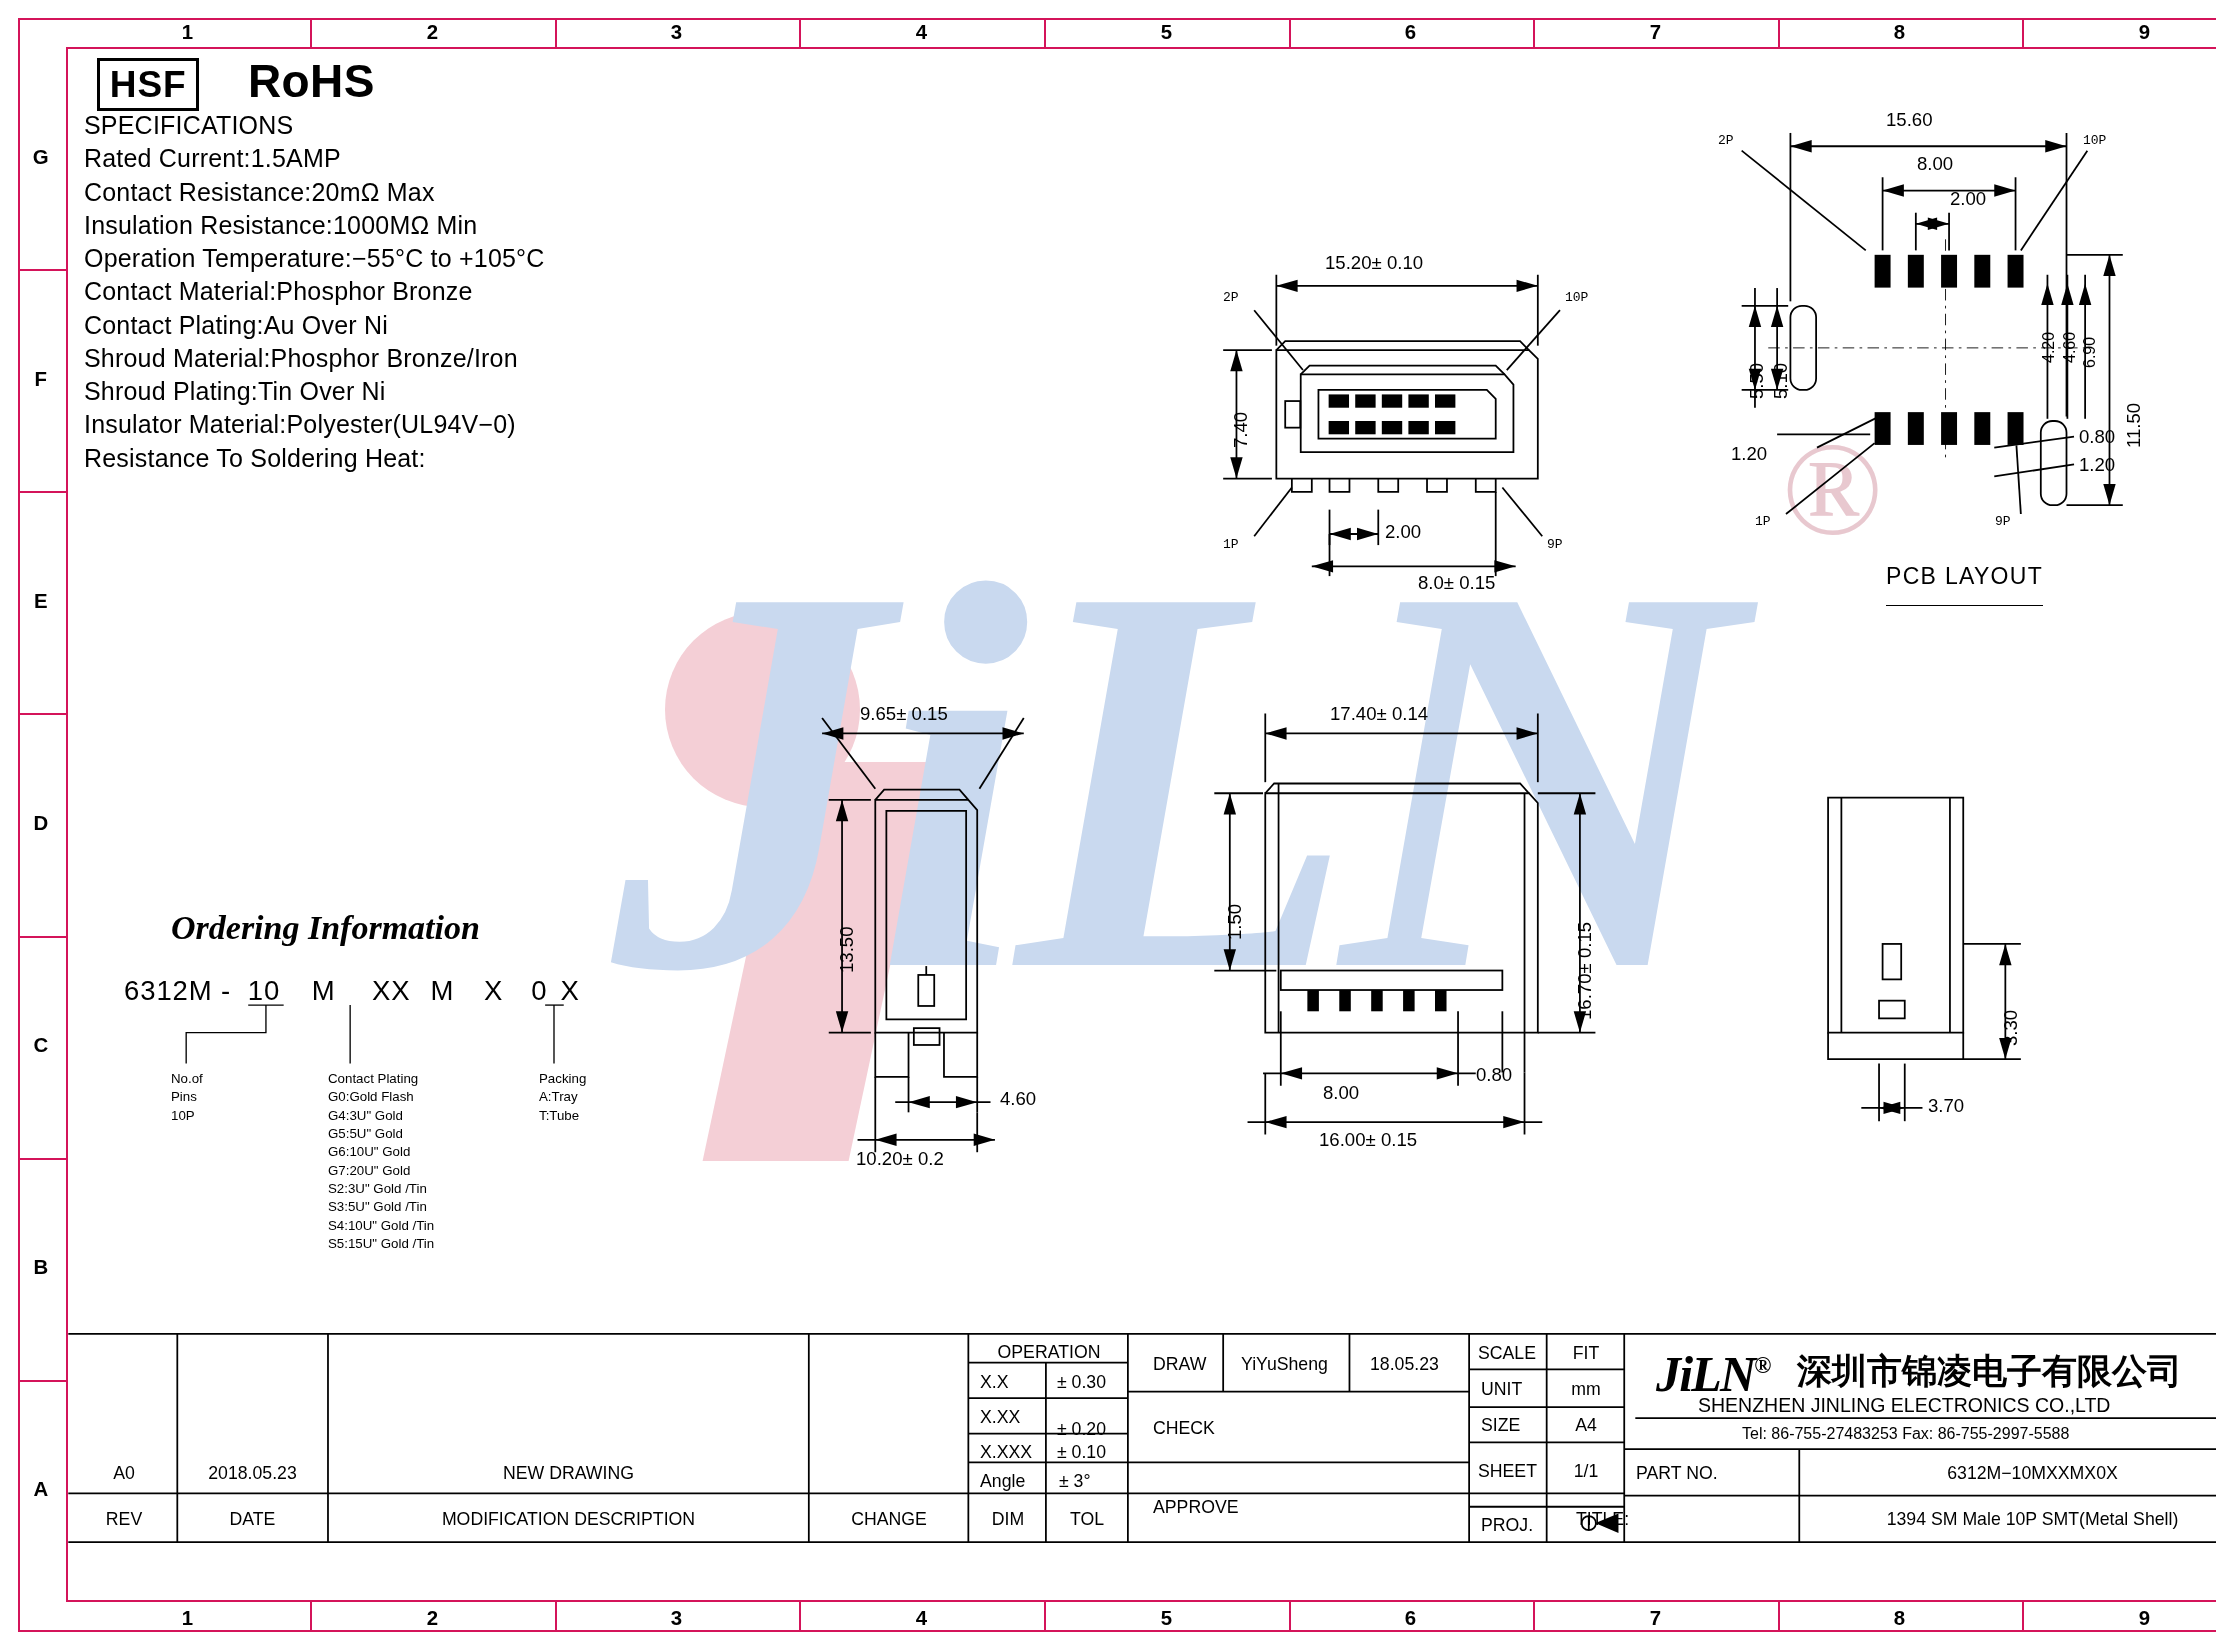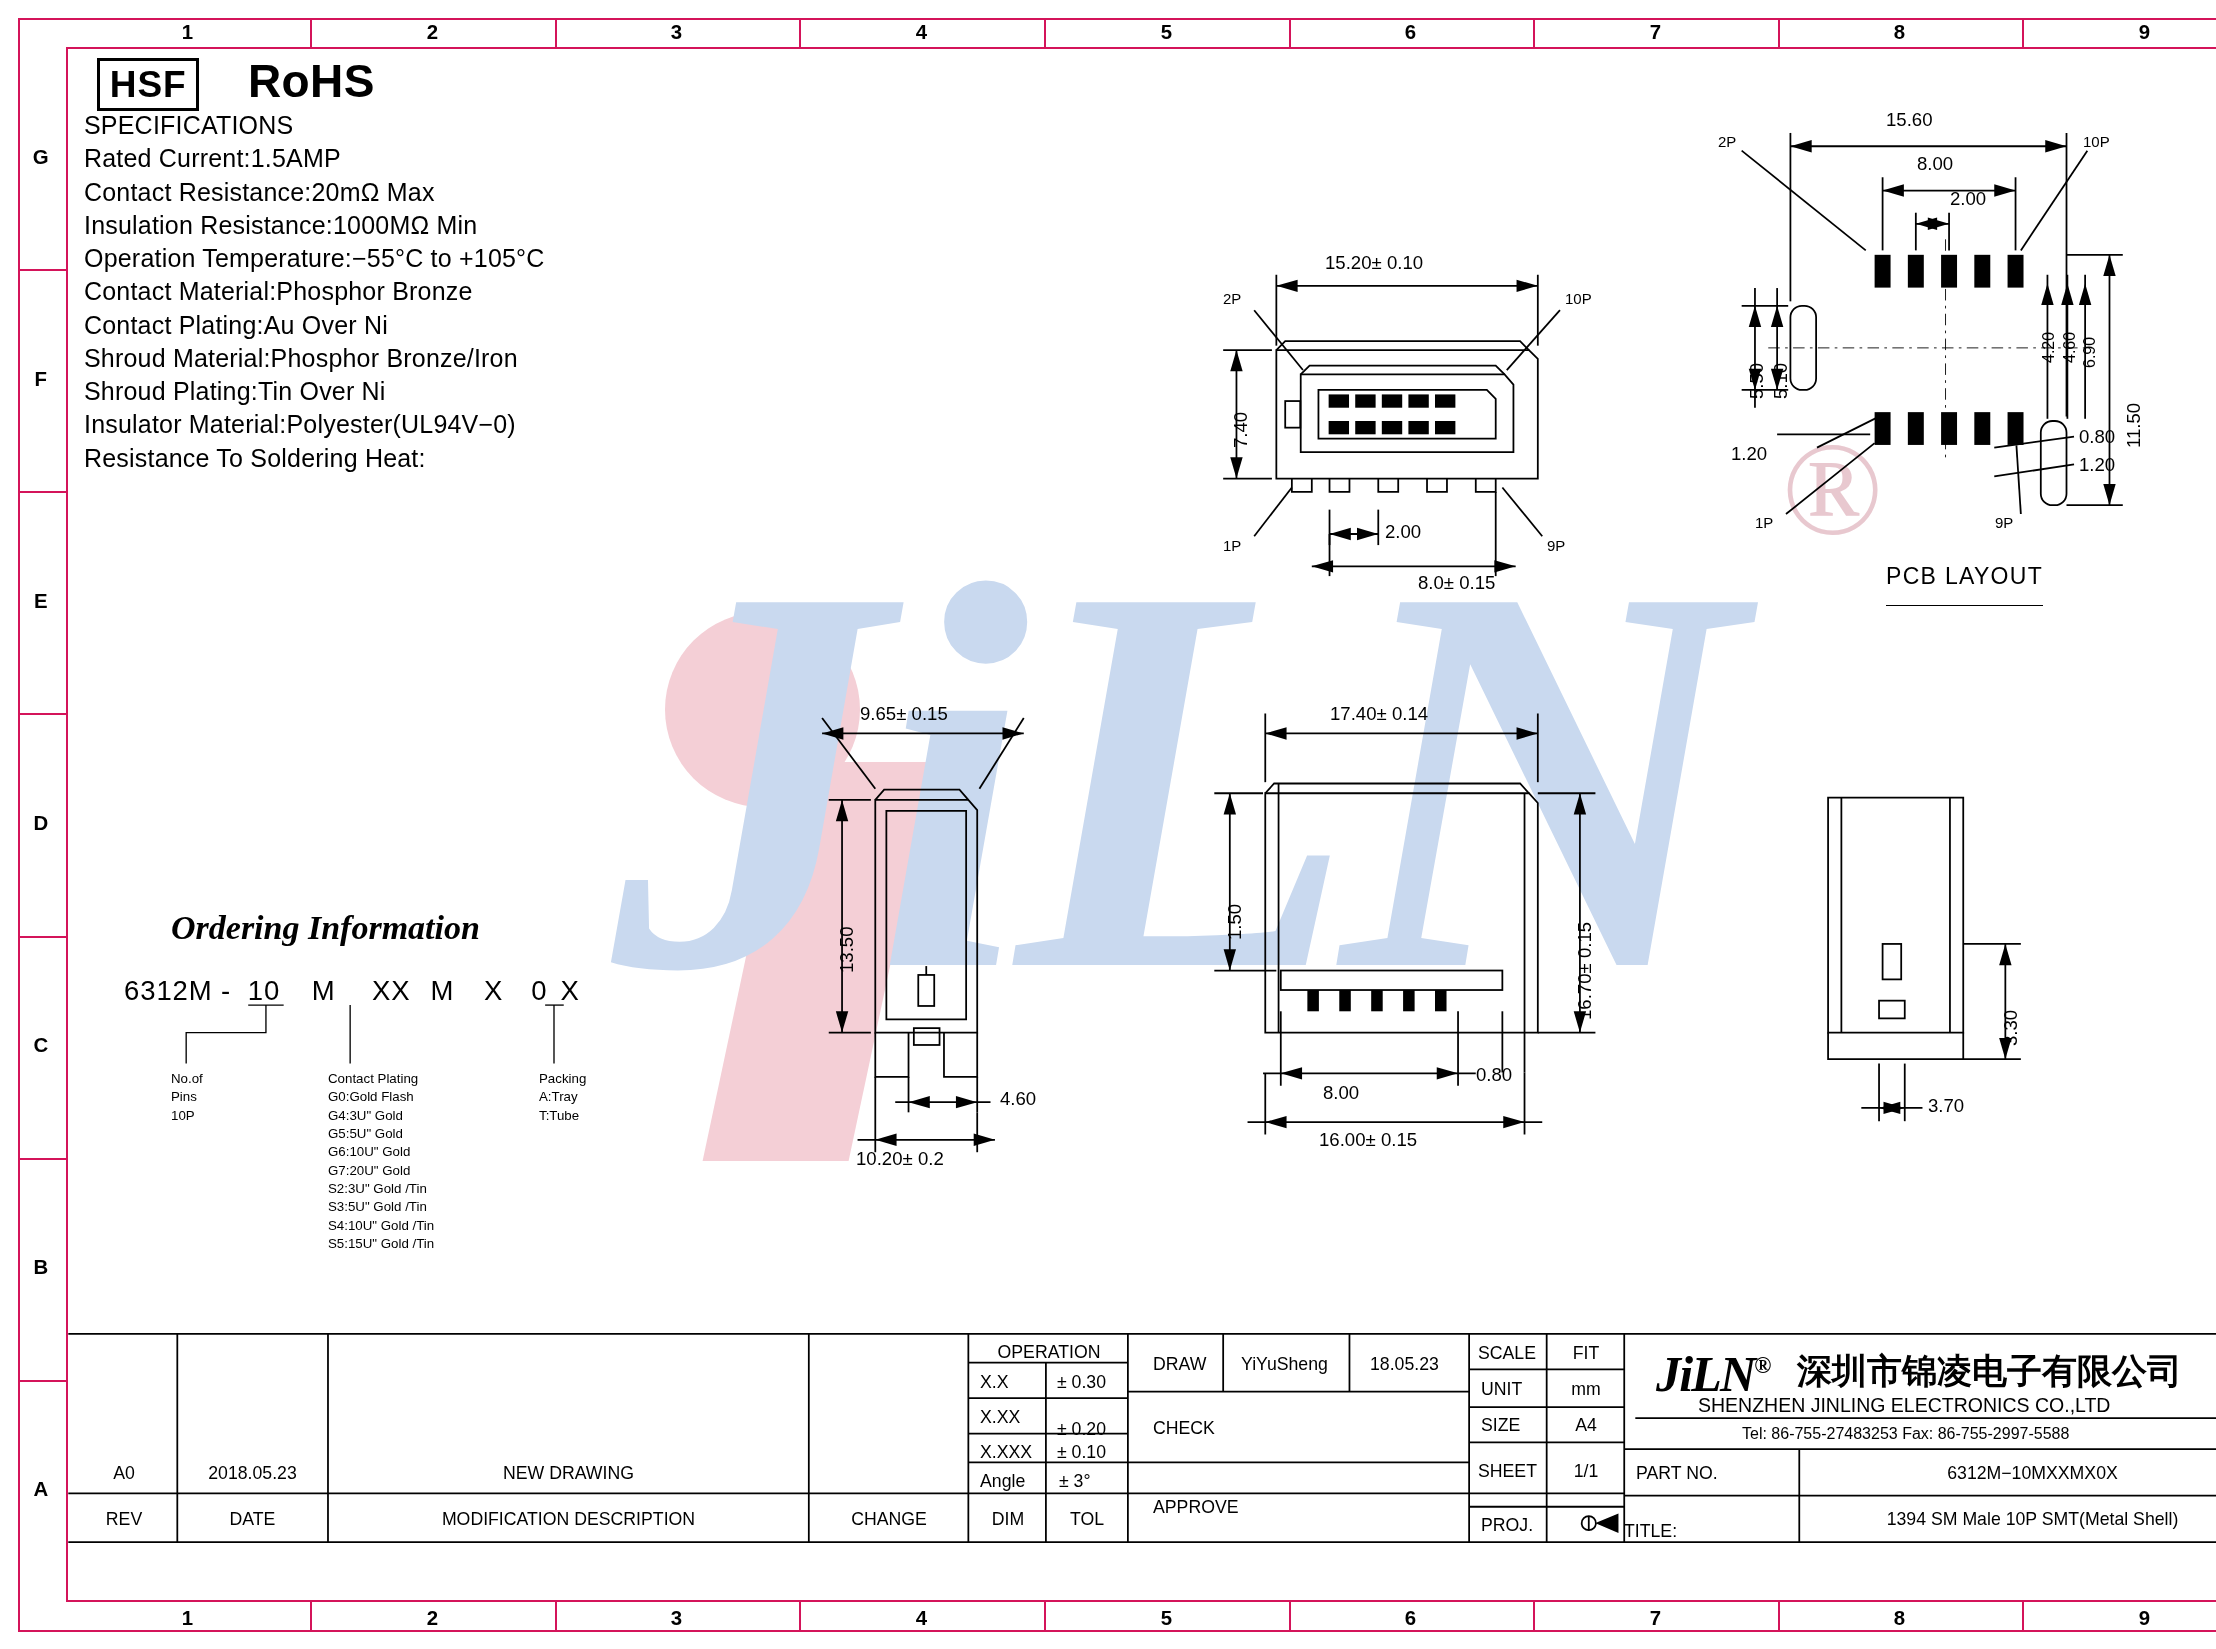--- a/index.html
+++ b/index.html
@@ -33,21 +33,21 @@
   .ord-code span{display:inline-block;}
   .ord-leg{position:absolute;font-size:13.3px;line-height:1.38;font-family:"Liberation Sans",sans-serif;}
   .ord-l1{left:171px;top:1070px;}
   .ord-l2{left:328px;top:1070px;}
   .ord-l3{left:539px;top:1070px;}
   .ord-lines{position:absolute;left:0;top:0;}
 
   
   .dim{position:absolute;font-size:18.6px;font-family:"Liberation Sans",sans-serif;white-space:nowrap;}
   .dimv{position:absolute;font-size:18.6px;font-family:"Liberation Sans",sans-serif;white-space:nowrap;transform:rotate(-90deg);transform-origin:left top;}
-  .lbl{position:absolute;font-size:15px;font-family:Liberation Sans, sans-serif;}
+  .lbl{position:absolute;font-size:13px;font-family:Liberation Mono, monospace;}
   .pcbl{position:absolute;left:1886px;top:563px;font-size:23px;letter-spacing:1.3px;border-bottom:1.8px solid #000;padding-bottom:15px;}
   .tbtxt{position:absolute;font-size:17.7px;font-family:"Liberation Sans",sans-serif;}
   .tbtxt.c{text-align:center;}
   .jiln-logo{position:absolute;left:1656px;top:1345px;font-size:50px;font-weight:bold;font-style:italic;font-family:"Liberation Serif",serif;letter-spacing:-1.8px;}
   .cn-name{position:absolute;left:1797px;top:1348px;font-size:35px;font-weight:bold;font-family:"DejaVu Sans",sans-serif;}
   .en-name{position:absolute;left:1698px;top:1394px;font-size:19.5px;font-family:"Liberation Sans",sans-serif;}
   .tel{position:absolute;left:1742px;top:1425px;font-size:16px;font-family:"Liberation Sans",sans-serif;}
   svg{position:absolute;left:0;top:0;overflow:visible;}
 </style>
 </head>
@@ -553,21 +553,21 @@
   <div class="tbtxt c" style="left:1547px;top:1461px;width:78px;">1/1</div>
   <div class="tbtxt" style="left:1481px;top:1515px;">PROJ.</div>
 
   <div class="jiln-logo">JiLN<span style="font-size:23px;vertical-align:super;">®</span></div>
   <div class="cn-name">深圳市锦凌电子有限公司</div>
   <div class="en-name">SHENZHEN JINLING ELECTRONICS CO.,LTD</div>
   <div class="tel">Tel: 86-755-27483253 Fax: 86-755-2997-5588</div>
 
   <div class="tbtxt" style="left:1636px;top:1463px;">PART NO.</div>
   <div class="tbtxt c" style="left:1800px;top:1463px;width:465px;">6312M−10MXXMX0X</div>
-  <div class="tbtxt" style="left:1624px;top:1509px;margin-top:12px;">TITLE:</div>
+  <div class="tbtxt" style="left:1576px;top:1509px;">TITLE:</div>
   <div class="tbtxt c" style="left:1800px;top:1509px;width:465px;">1394  SM  Male  10P  SMT(Metal Shell)</div>
 
   <div class="tbtxt c" style="left:71px;top:1509px;width:106px;">REV</div>
   <div class="tbtxt c" style="left:177px;top:1509px;width:151px;">DATE</div>
   <div class="tbtxt c" style="left:328px;top:1509px;width:481px;">MODIFICATION  DESCRIPTION</div>
   <div class="tbtxt c" style="left:809px;top:1509px;width:160px;">CHANGE</div>
 
   <div class="tbtxt c" style="left:71px;top:1463px;width:106px;">A0</div>
   <div class="tbtxt c" style="left:177px;top:1463px;width:151px;">2018.05.23</div>
   <div class="tbtxt c" style="left:328px;top:1463px;width:481px;">NEW  DRAWING</div>

